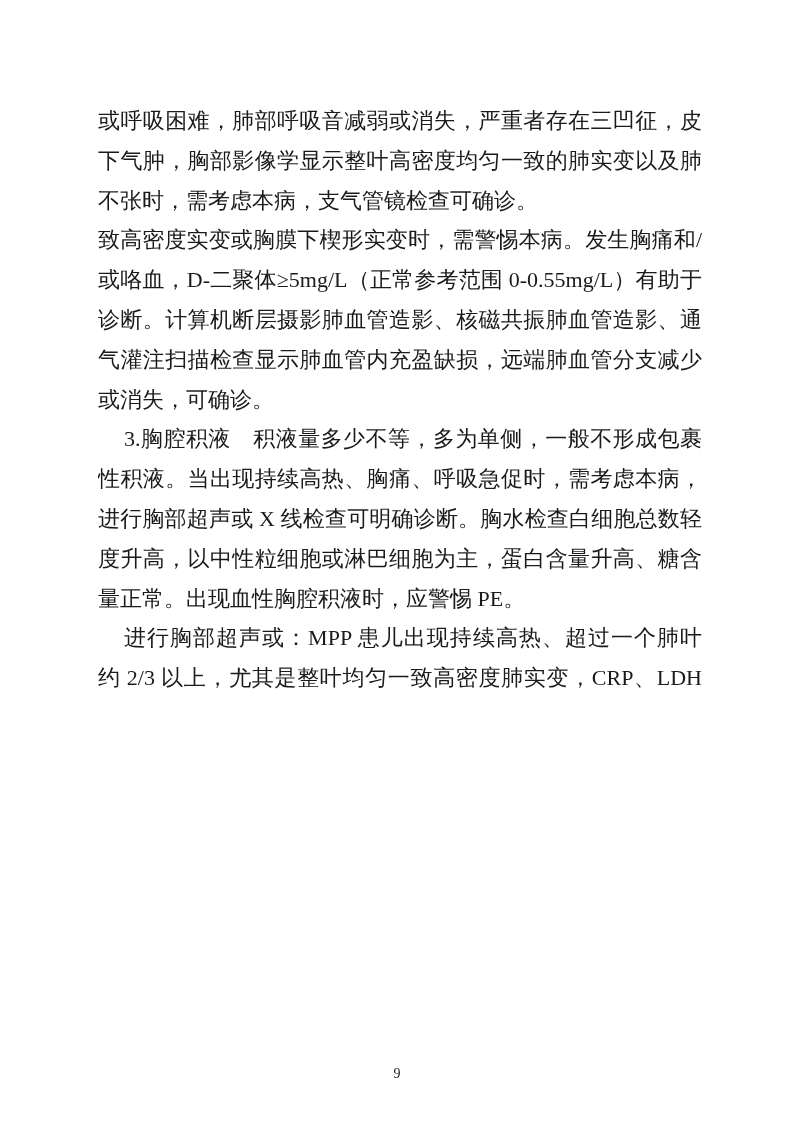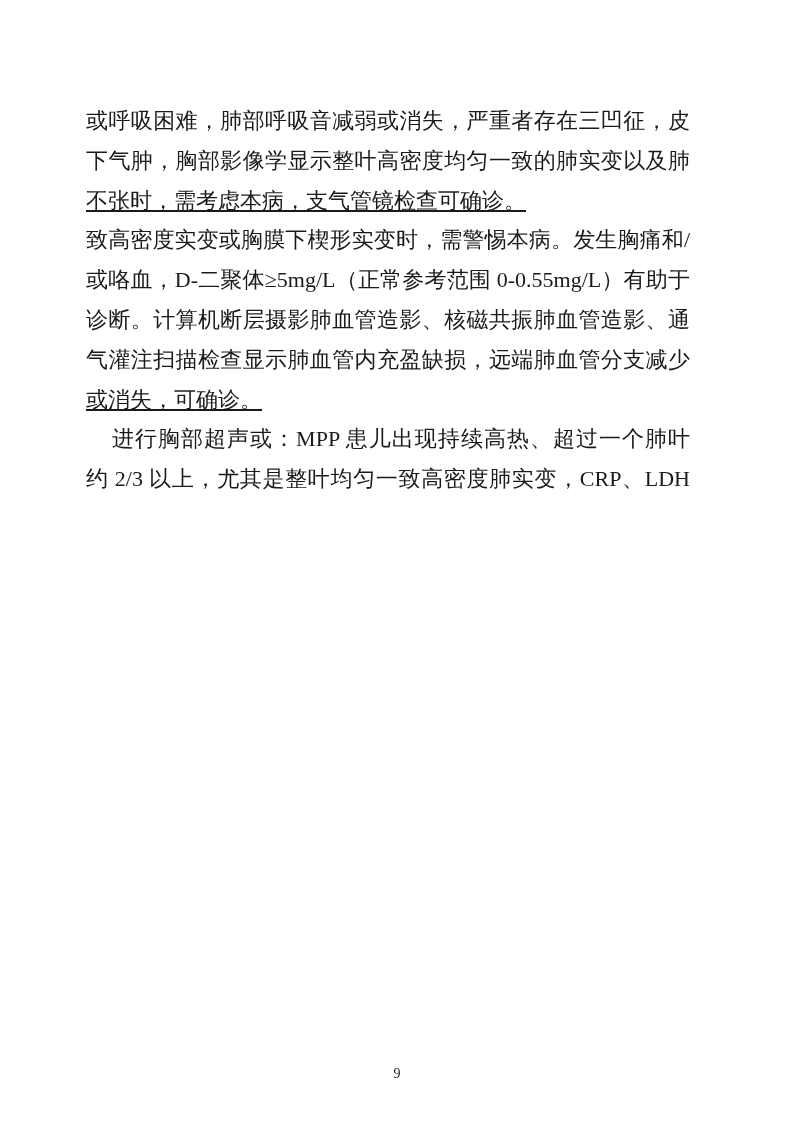--- a/index.html
+++ b/index.html
@@ -11,21 +11,21 @@
     position: relative;
     width: 794px;
     height: 1123px;
     background: #ffffff;
     font-family: "Liberation Serif", "DejaVu Serif", serif;
     color: #1a1a1a;
     overflow: hidden;
   }
   .text-block {
     position: absolute;
-    left: 86px;
+    left: 98px;
     top: 101px;
     width: 604px;
   }
   .para {
     margin: 0;
     padding: 0;
   }
   .line {
     font-size: 22px;
     line-height: 39.8px;
@@ -34,21 +34,20 @@
     text-align: justify;
     text-align-last: justify;
     letter-spacing: 0;
   }
   .line.indent {
     padding-left: 26px;
   }
   .line.end {
     text-align: right;
     text-align-last: left;
-    text-decoration: underline;
   }
   .page-num {
     position: absolute;
     top: 1064px;
     left: 0;
     width: 100%;
     text-align: center;
     font-size: 14px;
     line-height: 20px;
     color: #222222;
@@ -68,20 +67,27 @@
 
 
     <div class="para">
       <div class="line">致高密度实变或胸膜下楔形实变时，需警惕本病。发生胸痛和/</div>
       <div class="line">或咯血，D-二聚体≥5mg/L（正常参考范围 0-0.55mg/L）有助于</div>
       <div class="line">诊断。计算机断层摄影肺血管造影、核磁共振肺血管造影、通</div>
       <div class="line">气灌注扫描检查显示肺血管内充盈缺损，远端肺血管分支减少</div>
       <div class="line end">或消失，可确诊。</div>
     </div>
 
+    <div class="para">
+      <div class="line indent">3.胸腔积液　积液量多少不等，多为单侧，一般不形成包裹</div>
+      <div class="line">性积液。当出现持续高热、胸痛、呼吸急促时，需考虑本病，</div>
+      <div class="line">进行胸部超声或 X 线检查可明确诊断。胸水检查白细胞总数轻</div>
+      <div class="line">度升高，以中性粒细胞或淋巴细胞为主，蛋白含量升高、糖含</div>
+      <div class="line end">量正常。出现血性胸腔积液时，应警惕 PE。</div>
+    </div>
 
 
     <div class="para">
       <div class="line indent">进行胸部超声或：MPP 患儿出现持续高热、超过一个肺叶</div>
       <div class="line">约 2/3 以上，尤其是整叶均匀一致高密度肺实变，CRP、LDH</div>
     </div>
 
   </div>
 
   <div class="page-num">9</div>

